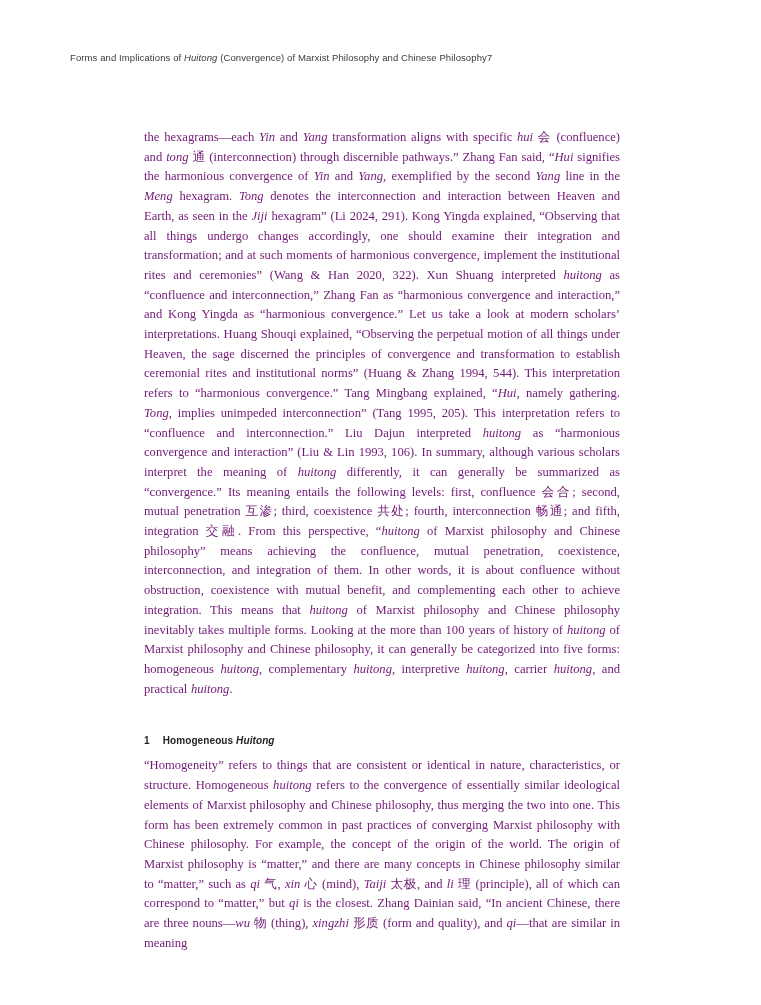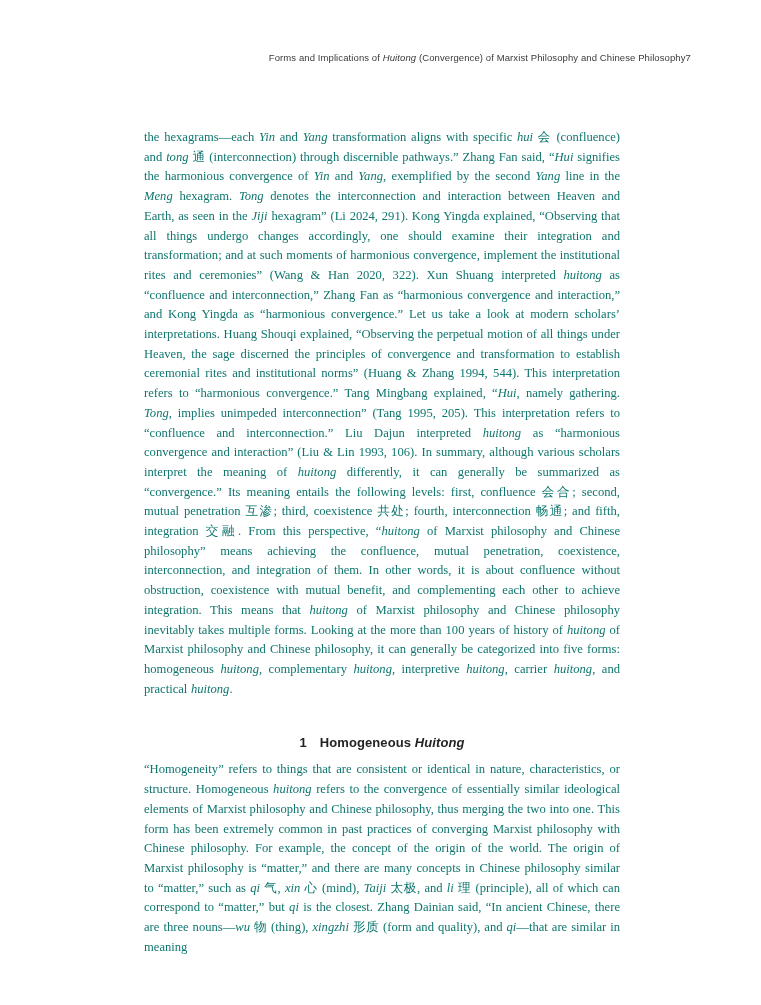--- a/index.html
+++ b/index.html
@@ -12,51 +12,50 @@
     font-family: "Liberation Serif", serif;
     color: #2d2d2d;
     overflow: hidden;
   }
   .running-head {
     position: absolute;
     left: 70px;
     top: 52px;
     width: 621px;
     display: flex;
-    justify-content: flex-end;
+    justify-content: flex-start;
     align-items: baseline;
     font-family: "Liberation Sans", sans-serif;
     font-size: 9.5px;
     letter-spacing: 0.1px;
     color: #3a3a3a;
   }
   .running-head .head-title i { font-style: italic; }
   .content {
     position: absolute;
     left: 144px;
     top: 128px;
     width: 476px;
   }
   .para {
     font-size: 12.6px;
     line-height: 19.7px;
     text-align: justify;
-    color: #0f766e;
+    color: #701a75;
     word-spacing: 0.4px;
   }
   .para i { font-style: italic; }
   .section-heading {
     margin-top: 36px;
     margin-bottom: 10px;
     font-family: "Liberation Sans", sans-serif;
     font-weight: bold;
-    font-size: 13px;
+    font-size: 10px;
     color: #242424;
     letter-spacing: 0.1px;
-    text-align: center;
   }
   .section-heading .num { margin-right: 13px; }
   .section-heading i { font-style: italic; }
 </style>
 </head>
 <body>
 
 <div class="page">
 
   <header class="running-head">

